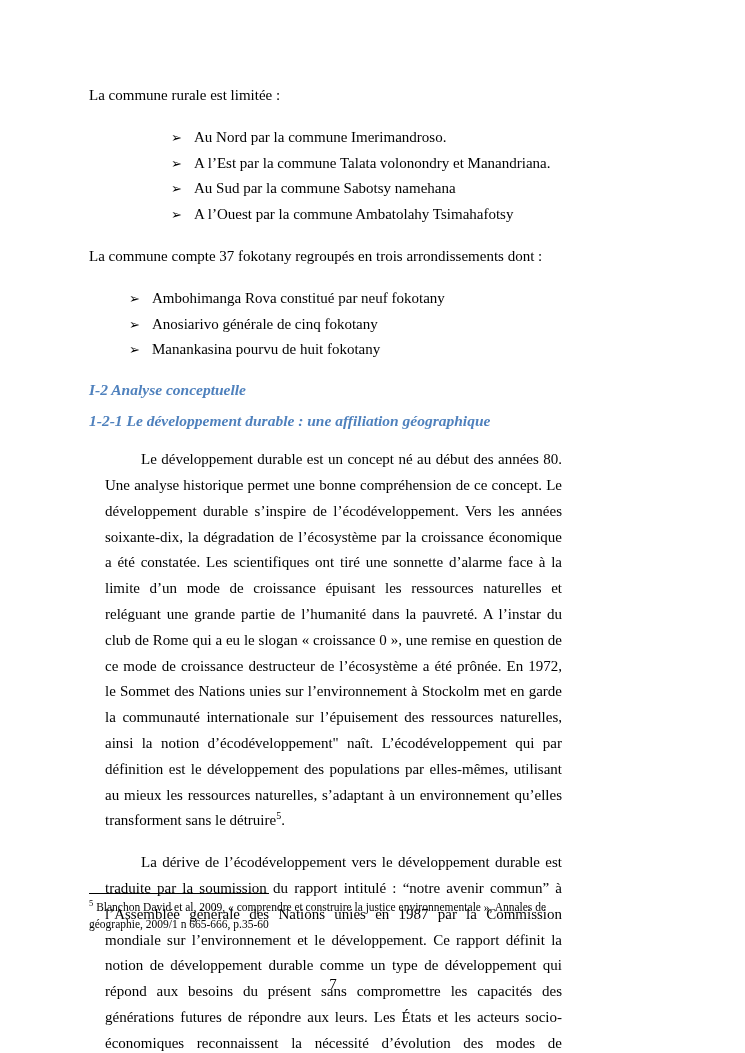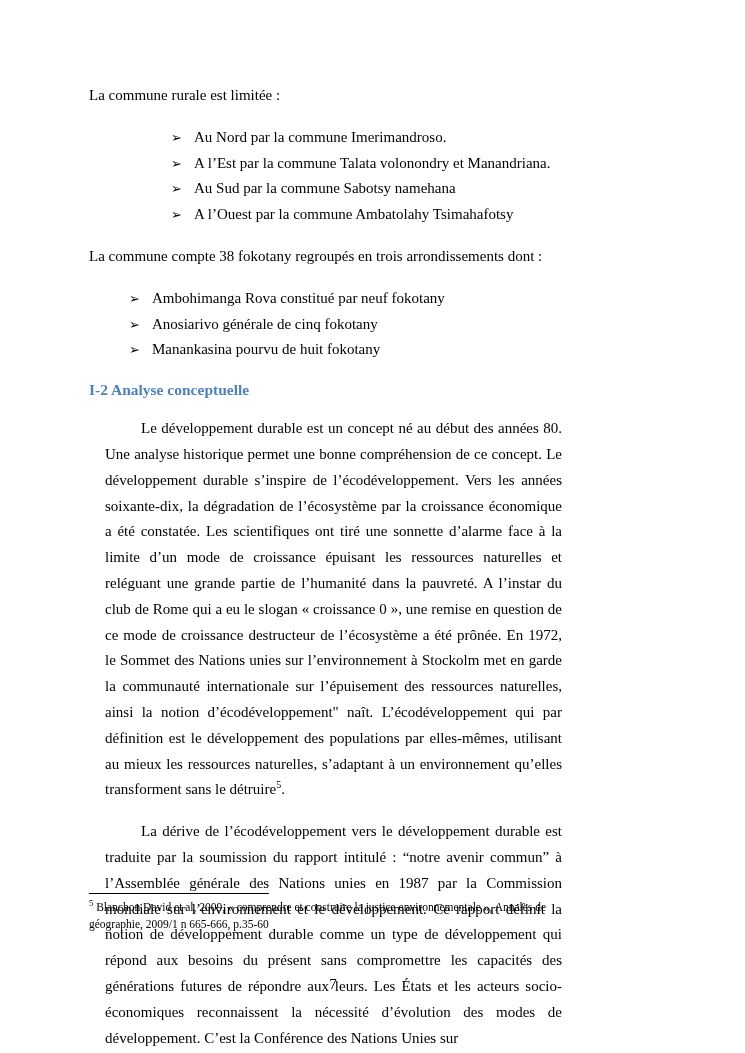--- a/index.html
+++ b/index.html
@@ -99,30 +99,31 @@
 
     <p class="lead">La commune rurale est limitée :</p>
 
     <ul class="arrow-list list-deep">
       <li><span class="bullet">➢</span><span>Au Nord par la commune  Imerimandroso.</span></li>
       <li><span class="bullet">➢</span><span>A l’Est par la commune Talata volonondry et Manandriana.</span></li>
       <li><span class="bullet">➢</span><span>Au Sud par la commune Sabotsy namehana</span></li>
       <li><span class="bullet">➢</span><span>A l’Ouest par la commune Ambatolahy Tsimahafotsy</span></li>
     </ul>
 
-    <p class="lead">La commune compte 38 fokotany regroupés en trois arrondissements dont :</p>
+    <p class="lead">La commune compte 37 fokotany regroupés en trois arrondissements dont :</p>
 
     <ul class="arrow-list list-shallow">
       <li><span class="bullet">➢</span><span>Ambohimanga Rova constitué par neuf fokotany</span></li>
       <li><span class="bullet">➢</span><span>Anosiarivo générale de cinq fokotany</span></li>
       <li><span class="bullet">➢</span><span>Manankasina pourvu de huit fokotany</span></li>
     </ul>
 
-    <h2 class="section-heading" style="color: rgb(79, 129, 189);">I-2 Analyse conceptuelle</h2>
+    <h2 class="section-heading" style="color: rgb(79, 129, 189); font-style: italic;">I-2 Analyse conceptuelle</h2>
 
+    <h3 class="section-subheading" style="color: rgb(79, 129, 189);">1-2-1 Le développement durable : une affiliation géographique</h3>
 
     <p class="body-para"><span>Le développement durable est un concept né au début des années 80. Une analyse historique permet une bonne compréhension de ce concept. Le développement durable s’inspire de l’écodéveloppement. Vers les années soixante-dix, la dégradation de l’écosystème par la croissance économique a été constatée. Les scientifiques ont tiré une sonnette d’alarme face à la limite d’un mode de croissance épuisant les ressources naturelles et reléguant une grande partie de l’humanité dans la pauvreté. A l’instar du club de Rome qui a eu le slogan « croissance 0 », une remise en question de ce mode de croissance destructeur de l’écosystème a été prônée. En 1972, le Sommet des Nations unies sur l’environnement à Stockolm met en garde la communauté internationale sur l’épuisement des ressources naturelles, ainsi la notion d’écodéveloppement" naît. L’écodéveloppement qui par définition est le développement des populations par elles-mêmes, utilisant au mieux les ressources naturelles, s’adaptant à un environnement qu’elles transforment sans le détruire</span><sup>5</sup><span>.</span></p>
 
     <p class="body-para">La dérive de l’écodéveloppement vers le développement durable est traduite par la soumission du rapport intitulé : “notre avenir commun” à l’Assemblée générale des Nations unies en 1987 par la Commission mondiale sur l’environnement et le développement. Ce rapport définit la notion de développement durable comme un type de développement qui répond aux besoins du présent sans compromettre les capacités des générations futures de répondre aux leurs. Les États et les acteurs socio-économiques reconnaissent la nécessité d’évolution des modes de développement. C’est la Conférence des Nations Unies sur</p>
 
   </div>
 
   <div class="footnote-area">
     <div class="footnote-rule"></div>
     <p class="footnote"><sup>5</sup> <span>Blanchon David et al, 2009, « comprendre et construire la justice environnementale », Annales de géographie, 2009/1 n 665-666, p.35-60</span></p>

